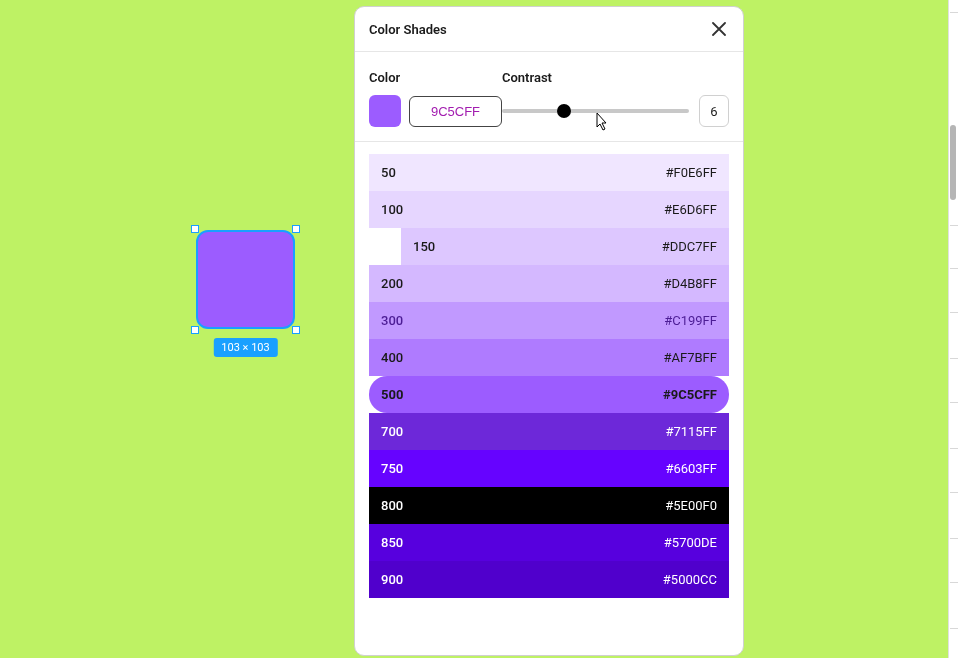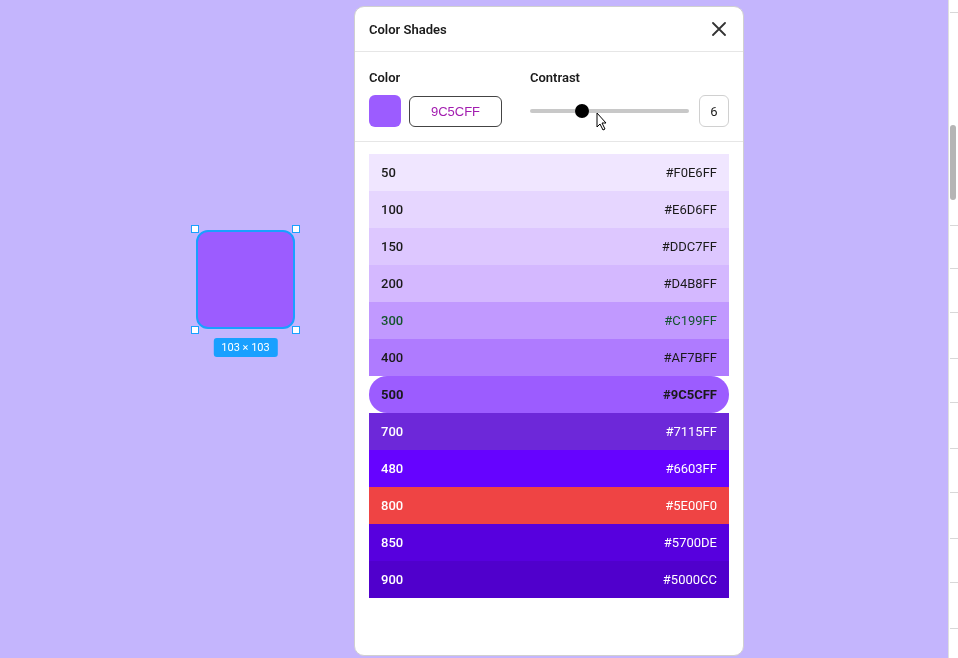--- a/index.html
+++ b/index.html
@@ -7,21 +7,21 @@
       font-family: -apple-system, BlinkMacSystemFont, "Segoe UI", Roboto, sans-serif;
       background: #e5e5e5;
       width: 958px;
       height: 658px;
       overflow: hidden;
       position: relative;
     }
     .canvas {
       position: absolute;
       inset: 0;
-      background: #c4b5fd;
+      background: #bef264;
     }
     .selected-shape {
       position: absolute;
       left: 196px;
       top: 230px;
       width: 99px;
       height: 99px;
     }
     .shape-inner {
       width: 100%;
@@ -85,21 +85,20 @@
       display: flex;
       align-items: center;
       justify-content: center;
       cursor: pointer;
       color: #333;
     }
     .close-btn svg { width: 14px; height: 14px; }
     .controls {
       padding: 18px 14px 14px 14px;
       display: flex;
-      gap: 28px;
       border-bottom: 1px solid #e6e6e6;
     }
     .control-group { display: flex; flex-direction: column; gap: 10px; }
     .control-label {
       font-size: 13px;
       font-weight: 600;
       color: #1a1a1a;
     }
     .color-row { display: flex; gap: 8px; align-items: center; }
     .swatch {
@@ -248,49 +247,49 @@
 
   <div class="shades" id="shades-list">
       <div class="shade-row" style="background: rgb(240, 230, 255); color: rgb(26, 26, 26);">
         <span class="shade-level">50</span>
         <span class="shade-hex">#F0E6FF</span>
       </div>
       <div class="shade-row" style="background: rgb(230, 214, 255); color: rgb(26, 26, 26);">
         <span class="shade-level">100</span>
         <span class="shade-hex">#E6D6FF</span>
       </div>
-      <div class="shade-row" style="background: rgb(221, 199, 255); color: rgb(26, 26, 26);">
+      <div class="shade-row" style="background: rgb(221, 199, 255); color: rgb(26, 26, 26); margin-left: 32px;">
         <span class="shade-level">150</span>
         <span class="shade-hex">#DDC7FF</span>
       </div>
       <div class="shade-row" style="background: rgb(212, 184, 255); color: rgb(26, 26, 26);">
         <span class="shade-level">200</span>
         <span class="shade-hex">#D4B8FF</span>
       </div>
-      <div class="shade-row" style="background: rgb(193, 153, 255); color: #14532d;">
+      <div class="shade-row" style="background: rgb(193, 153, 255); color: #4c1d95;">
         <span class="shade-level">300</span>
         <span class="shade-hex">#C199FF</span>
       </div>
       <div class="shade-row" style="background: rgb(175, 123, 255); color: rgb(26, 26, 26);">
         <span class="shade-level">400</span>
         <span class="shade-hex">#AF7BFF</span>
       </div>
       <div class="shade-row active" style="background: rgb(156, 92, 255); color: rgb(26, 26, 26); border-radius: 18px;">
         <span class="shade-level">500</span>
         <span class="shade-hex">#9C5CFF</span>
       </div>
       <div class="shade-row" style="background: #6d28d9; color: rgb(255, 255, 255);">
         <span class="shade-level">700</span>
         <span class="shade-hex">#7115FF</span>
       </div>
       <div class="shade-row" style="background: rgb(102, 3, 255); color: rgb(255, 255, 255);">
-        <span class="shade-level">480</span>
+        <span class="shade-level">750</span>
         <span class="shade-hex">#6603FF</span>
       </div>
-      <div class="shade-row" style="background: #ef4444; color: rgb(255, 255, 255);">
+      <div class="shade-row" style="background: #000000; color: rgb(255, 255, 255);">
         <span class="shade-level">800</span>
         <span class="shade-hex">#5E00F0</span>
       </div>
       <div class="shade-row" style="background: rgb(87, 0, 222); color: rgb(255, 255, 255);">
         <span class="shade-level">850</span>
         <span class="shade-hex">#5700DE</span>
       </div>
       <div class="shade-row" style="background: rgb(80, 0, 204); color: rgb(255, 255, 255);">
         <span class="shade-level">900</span>
         <span class="shade-hex">#5000CC</span>

